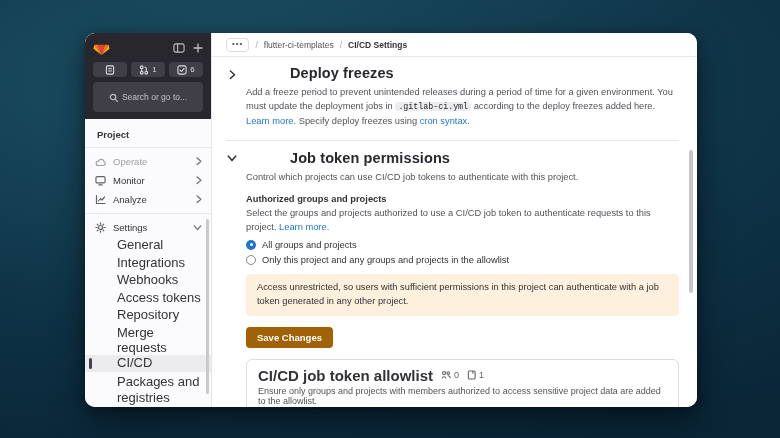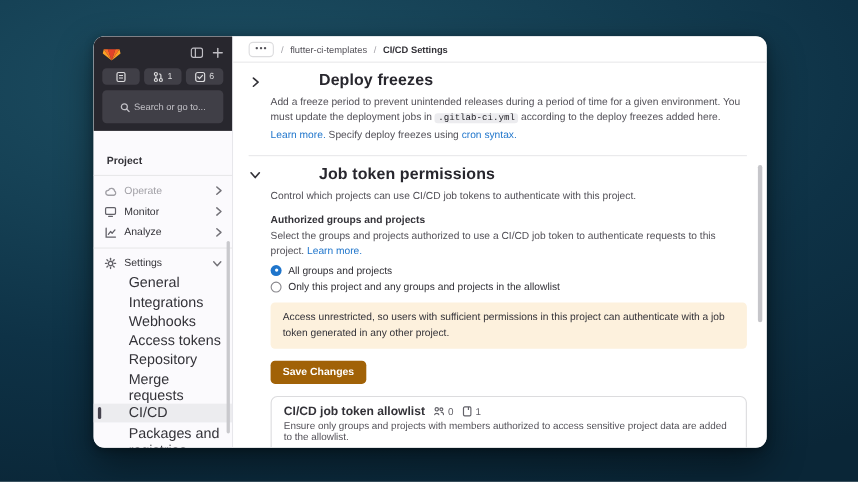--- a/index.html
+++ b/index.html
@@ -18,21 +18,21 @@
   }
   
   .sidebar { width:127px; min-width:127px; background:#fbfafd; border-right:1px solid #e5e5e9; display:flex; flex-direction:column; position:relative; }
   .sb-head { background:#28272e; padding:6px 8px 7px; }
   .sb-head-row1 { display:flex; align-items:center; height:18px; margin-bottom:5px; }
   .sb-head-row1 .spacer { flex:1; }
   .sb-ico { color:#bfbec4; display:inline-flex; align-items:center; justify-content:center; }
   .sb-btnrow { display:flex; gap:4px; margin-bottom:5px; }
   .sb-btn { flex:1; height:15px; background:#403f47; border-radius:4px; display:flex; align-items:center; justify-content:center; gap:3px; color:#dcdcde; font-size:8px; }
   .sb-search { height:30px; background:#403f47; border-radius:4px; display:flex; align-items:center; justify-content:center; gap:4px; color:#c2c1c7; font-size:8.5px; }
-  .sb-body { flex:1; position:relative; padding-top:19px; }
+  .sb-body { flex:1; position:relative; padding-top:7px; }
   .sb-proj { font-size:9.5px; font-weight:bold; color:#333238; padding:3px 12px 7px; }
   .sb-div { height:1px; background:#e8e8ea; margin:0 0 4px; }
   .nav-item { height:19px; display:flex; align-items:center; gap:7px; padding:0 9px; font-size:9.5px; color:#333238; }
   .nav-item .lbl { flex:1; white-space:nowrap; }
   .nav-item .chev { color:#737278; display:flex; }
   .nav-item.muted, .nav-item.muted .ni-ico { color:#a09fa5; }
   .ni-ico { width:12px; display:flex; justify-content:center; color:#626168; }
   .sub-item { min-height:17.5px; display:flex; align-items:flex-start; padding:0 10px 0 32px; font-size:13px; color:#333238; position:relative; }
   .sub-item.wrap { padding-top:2px; padding-bottom:2px; line-height:1.25; }
   .sub-item.active { background:#ececef; }
@@ -56,21 +56,21 @@
   .hdiv { height:1px; background:#e8e8ea; margin:11px 0 9px; }
   .fieldlabel { font-size:9.3px; font-weight:bold; color:#333238; margin-top:10px; margin-bottom:2px; }
   .radio-row { display:flex; align-items:center; gap:6px; margin-top:5px; font-size:9.3px; color:#333238; }
   .radio { width:10px; height:10px; border-radius:50%; border:1px solid #89888d; background:#fff; }
   .radio.on { border:none; background:#1f75cb; position:relative; }
   .radio.on::after { content:""; position:absolute; left:3.5px; top:3.5px; width:3px; height:3px; border-radius:50%; background:#fff; }
   .warnbox { margin-top:9px; background:#fdf1dd; border-radius:4px; padding:7px 11px; font-size:9.3px; line-height:1.5; color:#333238; max-width:436px; }
   .btn-primary { display:inline-block; margin-top:11px; background:#a16207; color:#fff; font-size:9.5px; font-weight:bold; border:none; border-radius:4px; padding:5px 11px; }
   .card { margin-top:11px; border:1px solid #dcdcde; border-radius:6px; max-width:436px; overflow:hidden; }
   .card-head { padding:7px 11px 0; display:flex; align-items:center; gap:8px; }
-  .card-title { font-size:11px; font-weight:bold; color:#333238; }
+  .card-title { font-size:15px; font-weight:bold; color:#333238; }
   .cnt { display:flex; align-items:center; gap:3px; font-size:9px; color:#626168; }
   .card-desc { padding:2px 11px 0; font-size:9px; color:#535158; }
   .btn-outline { display:inline-block; margin:6px 11px 8px; background:#fff; border:1px solid #bfbfc3; border-radius:4px; font-size:9.3px; color:#333238; padding:3px 9px; }
   .main-scroll { position:absolute; right:4px; top:117px; width:4px; height:143px; background:#c6c6ca; border-radius:2px; }
   svg { display:block; }
 </style>
 </head>
 <body>
 
 <svg width="0" height="0" style="position:absolute">

